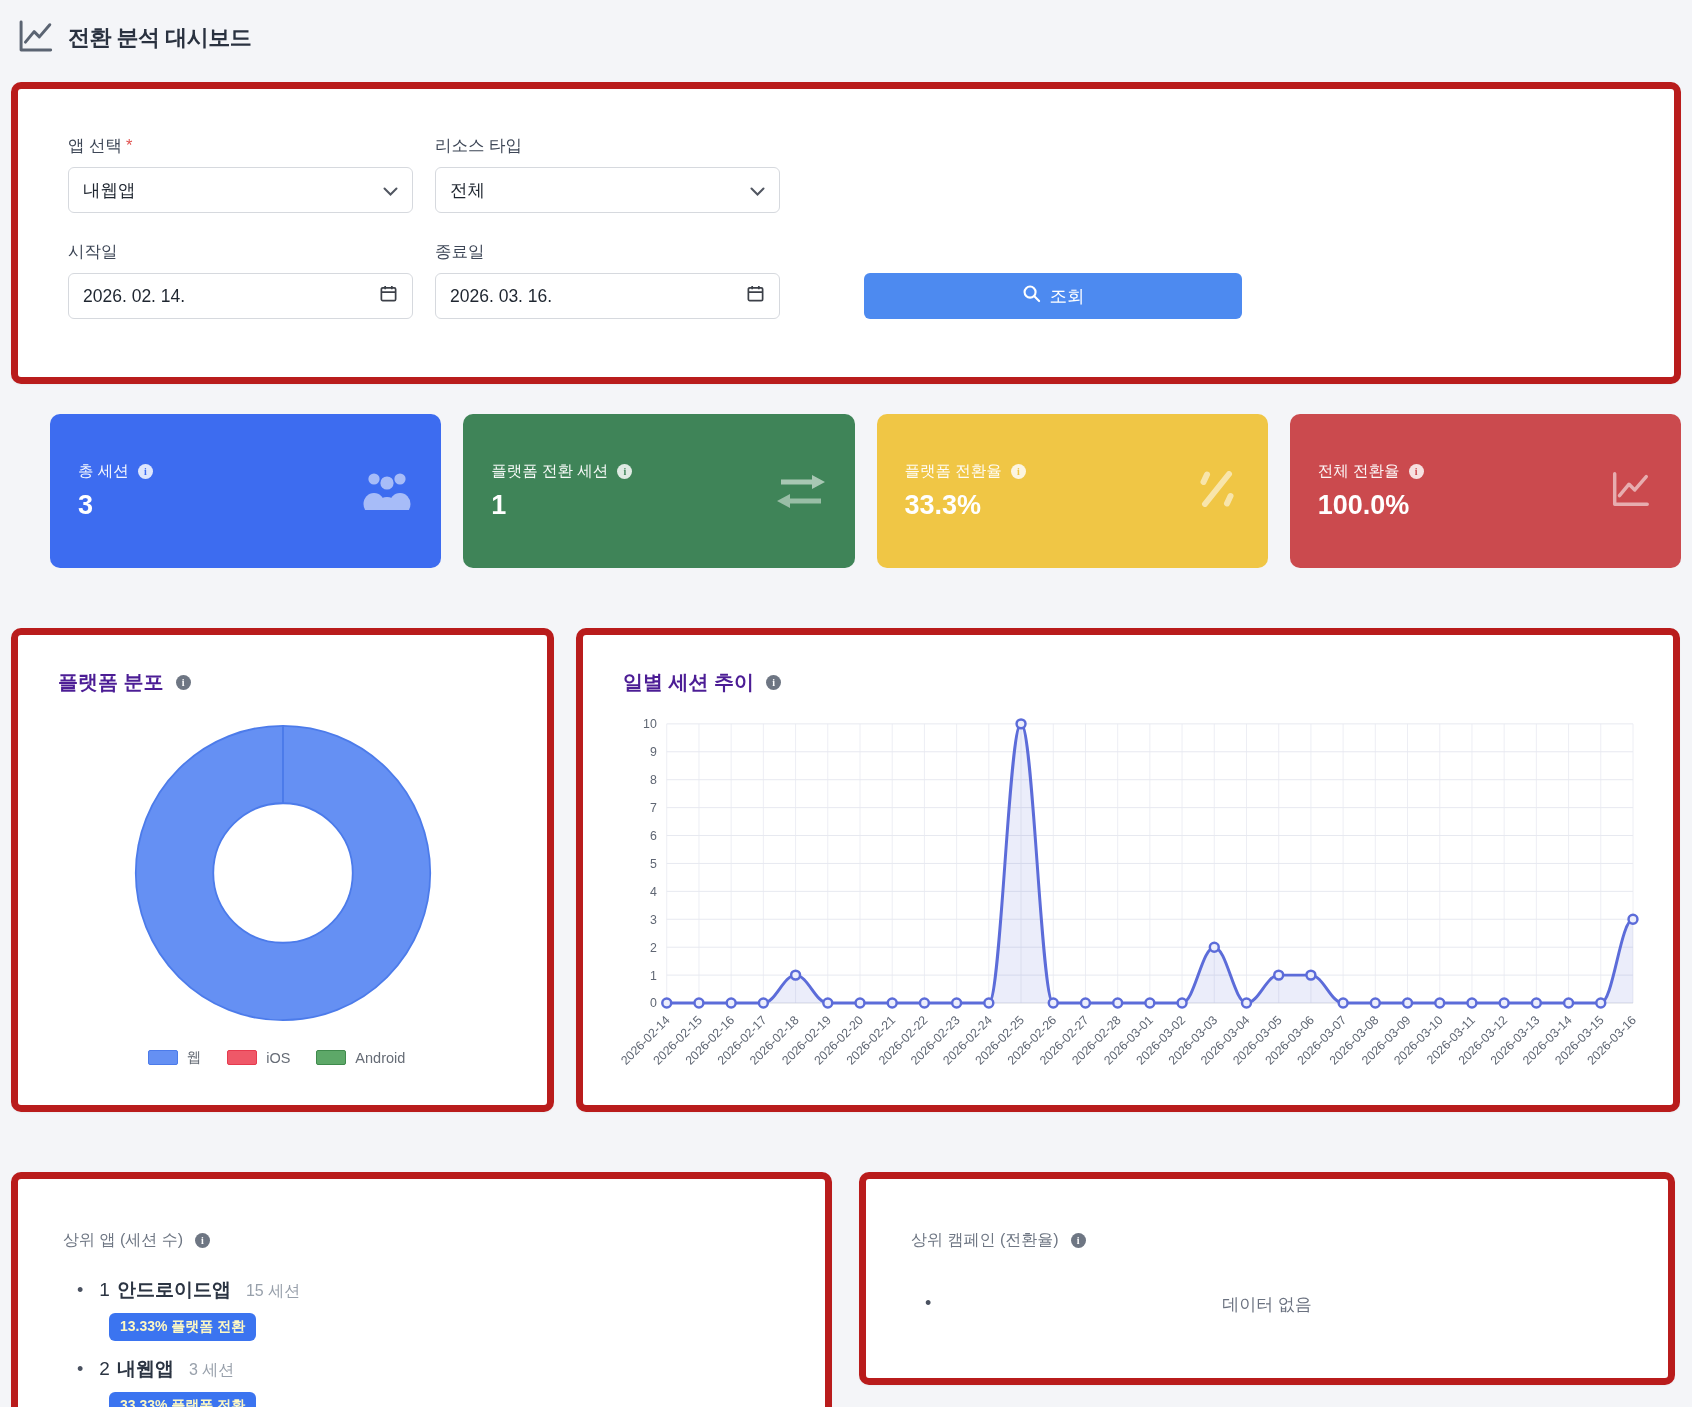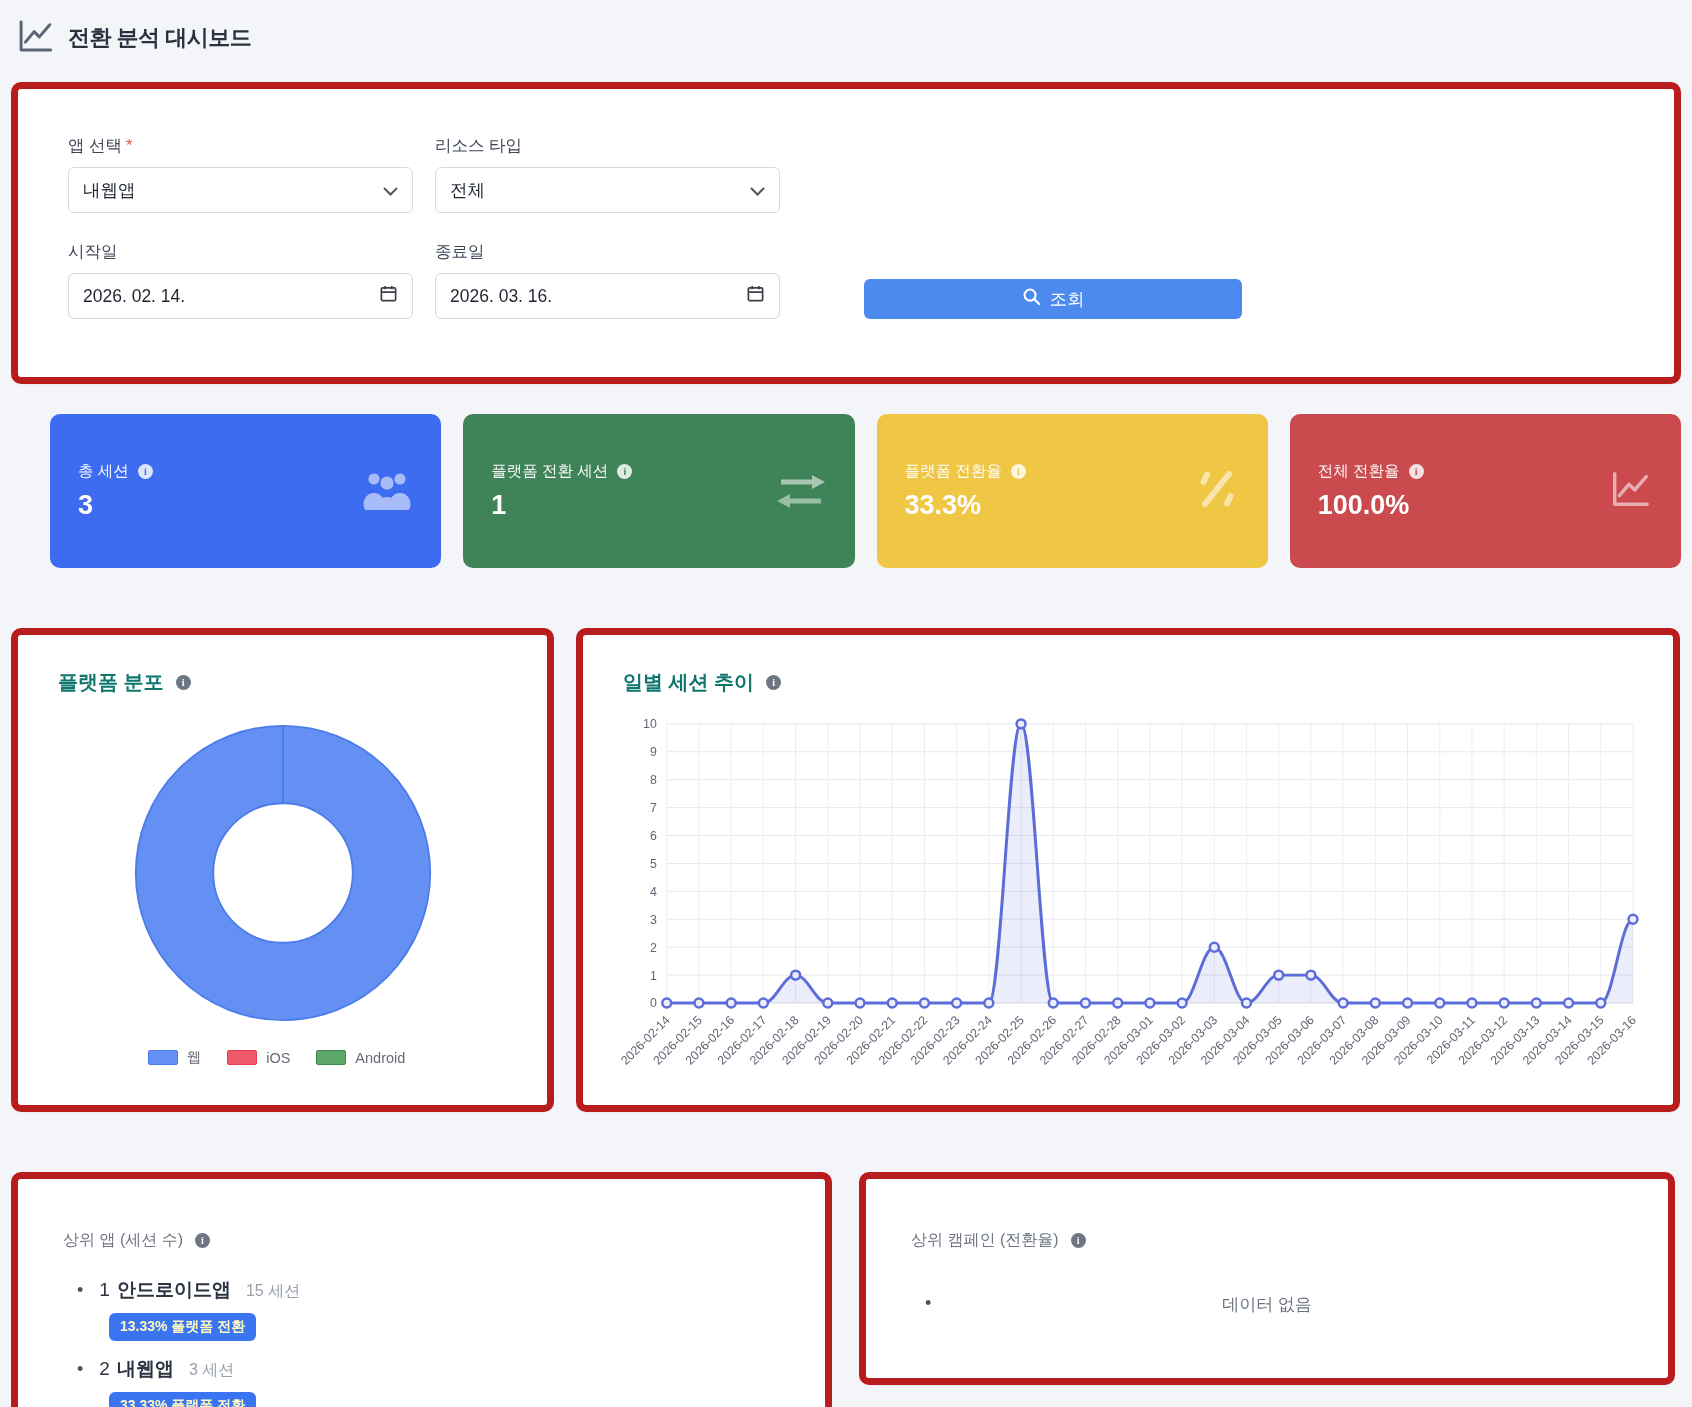--- a/index.html
+++ b/index.html
@@ -23,21 +23,21 @@
   .filter-grid { display:grid; grid-template-columns:345px 345px 440px; column-gap:22px; row-gap:28px; }
   .field label { display:block; font-size:16.5px; color:#3d4656; margin-bottom:10px; }
   .req { color:#e0524f; margin-left:4px; }
   .select, .dateinput {
     height:46px; border:1px solid #d6d9de; border-radius:6px; background:#fff;
     display:flex; align-items:center; justify-content:space-between; padding:0 14px;
     font-size:17.5px; color:#1f2630; cursor:pointer;
   }
   .search-btn {
     grid-column:3; justify-self:end; align-self:end;
-    width:378px; height:40px; border:none; border-radius:6px;
+    width:378px; height:46px; border:none; border-radius:6px;
     background:#4d8af0; color:#fff; font-size:17.5px; font-family:inherit;
     display:flex; align-items:center; justify-content:center; gap:9px; cursor:pointer;
   }
 
   
   .stats { display:grid; grid-template-columns:repeat(4,1fr); gap:22px; margin-top:30px;margin-left:39px; }
   .stat-card { height:154px; border-radius:10px; padding:0 28px; display:flex; align-items:center; justify-content:space-between; color:#fff; }
   .stat-label-row { display:flex; align-items:center; gap:9px; font-size:15.5px; opacity:.95; margin-bottom:8px; }
   .stat-value { font-size:27px; font-weight:bold; }
   .stat-icon { opacity:.55; flex:none; }
@@ -46,21 +46,21 @@
     width:15px; height:15px; border-radius:50%; display:inline-flex; align-items:center; justify-content:center;
     font-size:10px; font-weight:bold; font-family:"Liberation Serif", serif; cursor:pointer; flex:none;
   }
   .info.on-card { background:rgba(255,255,255,.88); }
   .info.gray { background:#6e7683; color:#fff; }
 
   
   .charts { display:grid; grid-template-columns:543px 1104px; gap:22px; margin-top:60px; align-items:start; }
   .chart-card { padding:34px 40px; }
   .chart-title-row { display:flex; align-items:center; gap:12px; }
-  .chart-title { font-size:20px; font-weight:600; color:#0f766e; }
+  .chart-title { font-size:20px; font-weight:600; color:#4c1d95; }
   .donut-wrap { display:flex; justify-content:center; margin-top:28px; }
   .legend { display:flex; justify-content:center; align-items:center; gap:14px; margin-top:26px; }
   .legend-item { display:flex; align-items:center; gap:9px; margin-right:12px; }
   .swatch { width:30px; height:15px; border-radius:2px; border:1.5px solid transparent; }
   .legend-label { font-size:14.5px; color:#666c76; }
   .trend-wrap { margin-top:14px; padding-left:4px; }
   .trend-svg { overflow:visible; display:block; }
   .trend-svg text.tick { fill:#5f6673; font-size:12.5px; font-family:"Liberation Sans",sans-serif; }
   .left-chart-card { height:484px; }
   .right-chart-card { height:484px; }

